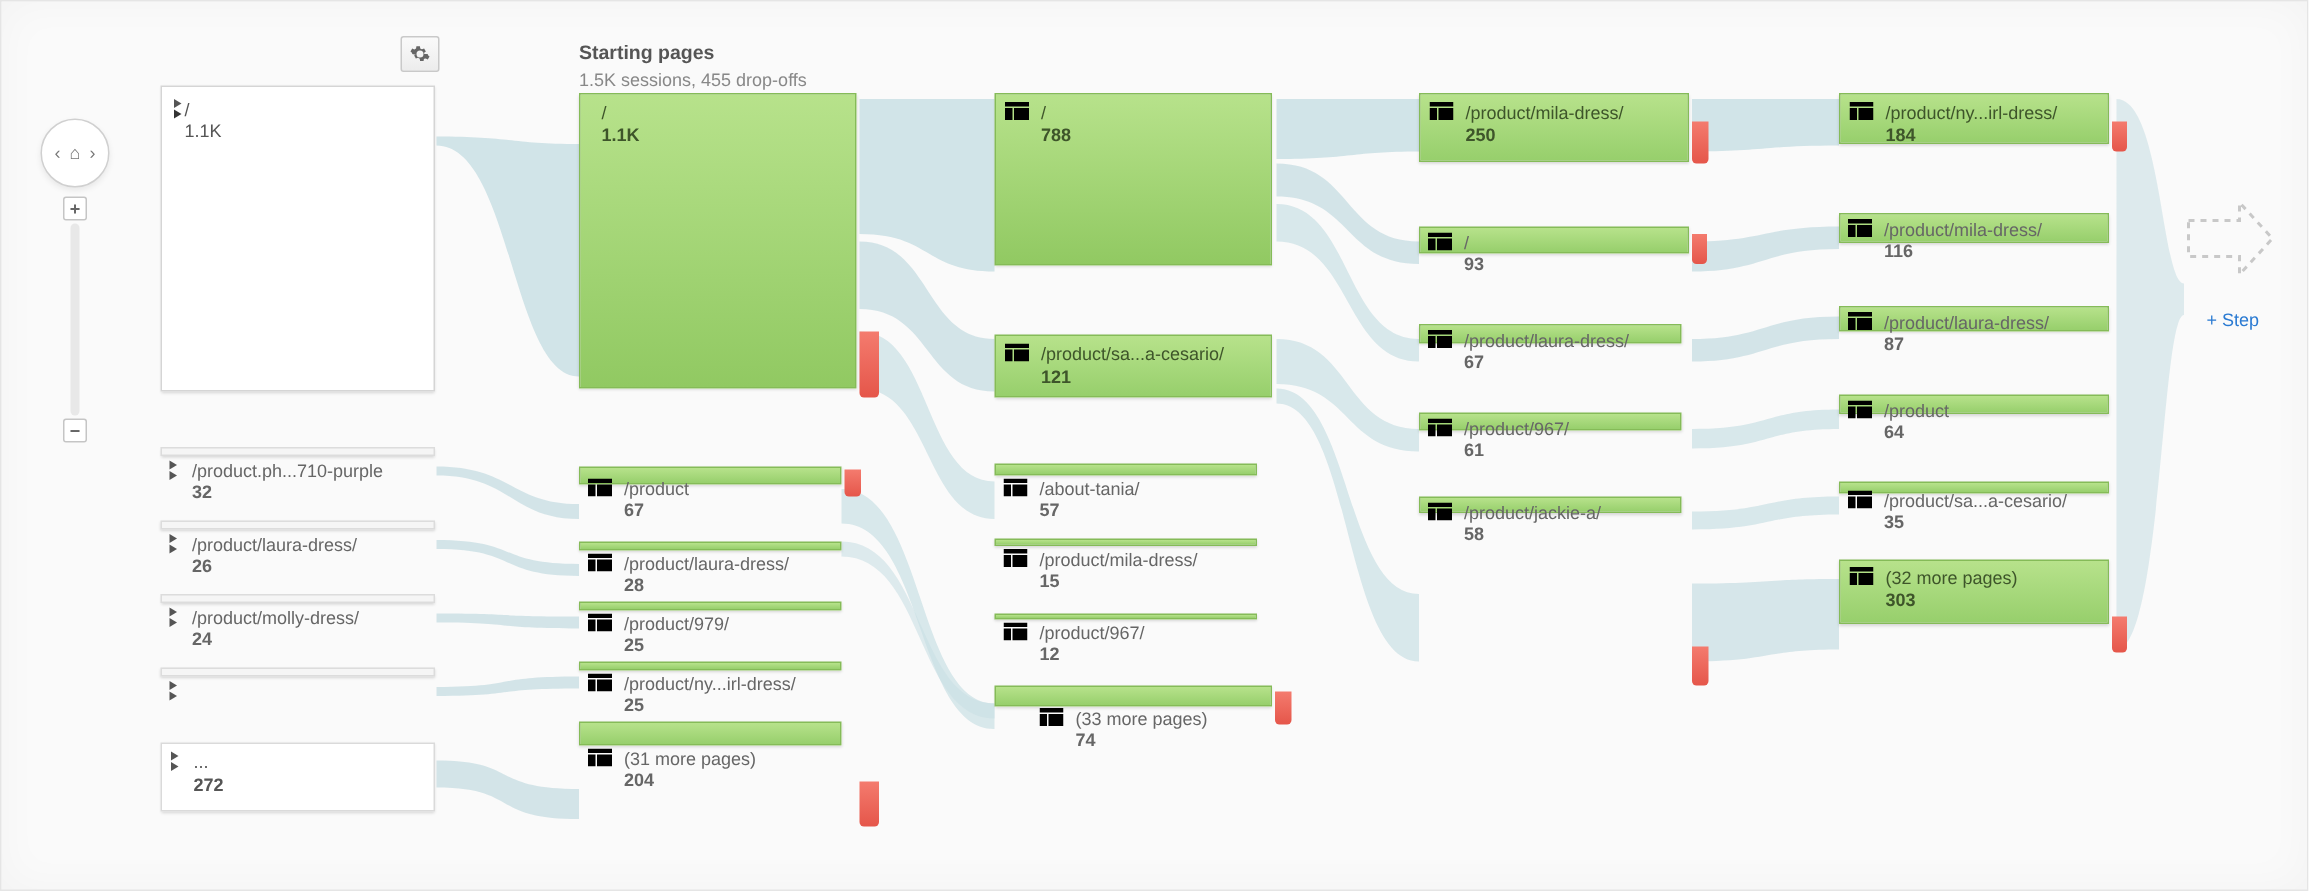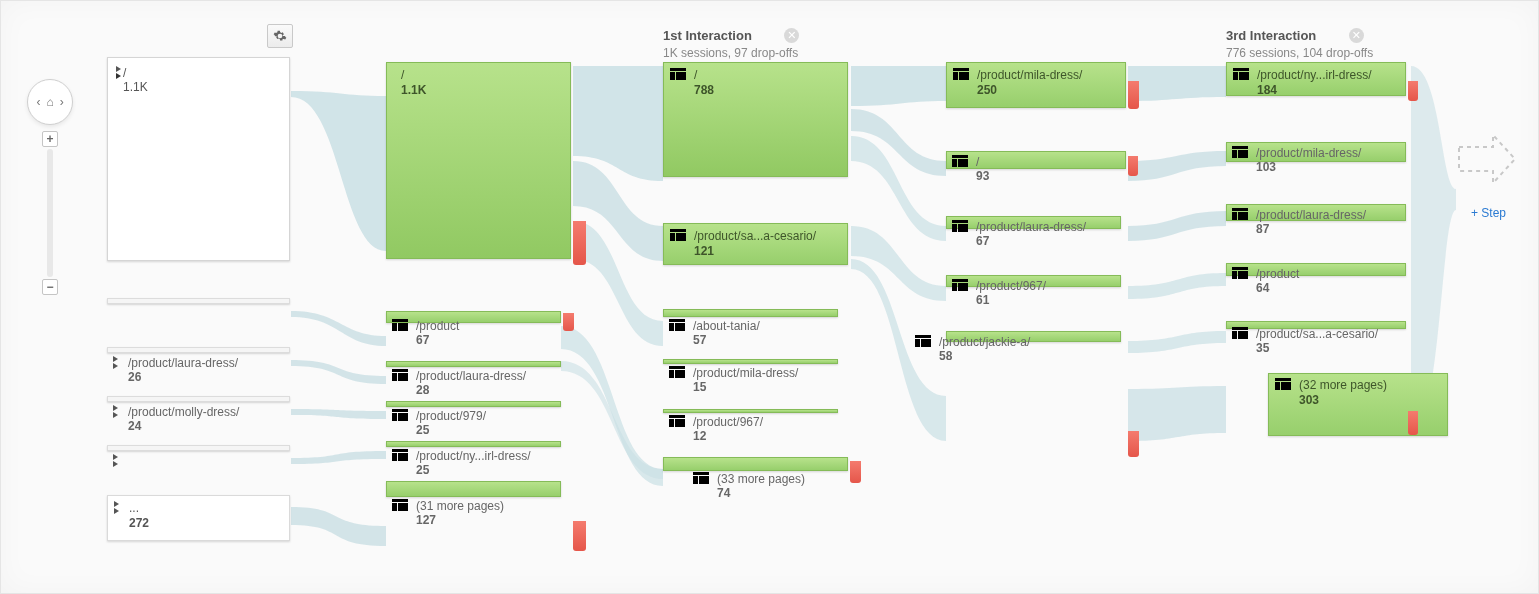--- a/index.html
+++ b/index.html
@@ -137,29 +137,23 @@
     <span>‹</span>
     <span>⌂</span>
     <span>›</span>
   </div>
   <div class="zoom-ctrl">
     <div class="zoom-btn">+</div>
     <div class="zoom-track"></div>
     <div class="zoom-btn">−</div>
   </div>
 
-  <div class="col-head" style="left:662px">
-    <div><span class="title">1st Interaction</span>
-         <span class="x-btn">✕</span></div>
-    <div class="sub">1K sessions, 97 drop-offs</div>
-  </div>
-  <div class="col-head" style="left:1225px">
-    <div><span class="title">3rd Interaction</span>
-         <span class="x-btn">✕</span></div>
-    <div class="sub">776 sessions, 104 drop-offs</div>
+  <div class="col-head" style="left:385px">
+    <div class="title">Starting pages</div>
+    <div class="sub">1.5K sessions, 455 drop-offs</div>
   </div>
 
   <div class="add-arrow">
     <svg viewBox="0 0 60 60">
         <path d="M2 18h34V6l22 24-22 24V42H2z" fill="none" stroke="#c8c8c8" stroke-width="2" stroke-dasharray="4 4"></path>
       </svg>
   </div>
   <div class="add-step">+ Step</div>
 
   <div class="node white" style="left:106px;top:56px;width:183px;height:204px">
@@ -171,20 +165,34 @@
           <span class="arr" style="border-left-color:#333"></span>
         </span>
     </span>
     <span class="txt">
         <div class="label">/</div>
       <div class="count">1.1K</div>
       </span>
   </div>
 
   <div class="node thumb" style="left:106px;top:297px;width:183px;height:6px"></div>
+  <div class="thin-label" style="left:112px;top:306px">
+    <span class="ico-entry ico">
+        <span class="row">
+          <span class="arr"></span>
+        </span>
+        <span class="row">
+          <span class="arr"></span>
+        </span>
+      </span>
+    <span>
+        <div>/product.ph...710-purple</div>
+        <div class="count">32</div>
+      </span>
+  </div>
 
   <div class="node thumb" style="left:106px;top:346px;width:183px;height:6px"></div>
   <div class="thin-label" style="left:112px;top:355px">
     <span class="ico-entry ico">
         <span class="row">
           <span class="arr"></span>
         </span>
         <span class="row">
           <span class="arr"></span>
         </span>
@@ -311,21 +319,21 @@
   <div class="node green" style="left:385px;top:480px;width:175px;height:16px"></div>
   <div class="drop" style="left:572px;top:520px;height:30px"></div>
   <div class="thin-label" style="left:391px;top:498px">
     <span><svg width="16" height="12" viewBox="0 0 16 12">
           <rect x="0" y="0" width="16" height="3"></rect>
           <rect x="0" y="4" width="5" height="8"></rect>
           <rect x="6" y="4" width="10" height="8"></rect>
         </svg></span>
     <span style="margin-left:8px">
         <div>(31 more pages)</div>
-        <div class="count">127</div>
+        <div class="count">204</div>
       </span>
   </div>
 
   <div class="node green big" style="left:662px;top:61px;width:185px;height:115px">
     <div class="node-inner">
         <span><svg viewBox="0 0 16 12" width="16" height="12">
             <rect x="0" y="0" width="16" height="3"></rect>
             <rect x="0" y="4" width="5" height="8"></rect>
             <rect x="6" y="4" width="10" height="8"></rect>
           </svg></span>
@@ -452,21 +460,21 @@
           <rect x="0" y="4" width="5" height="8"></rect>
           <rect x="6" y="4" width="10" height="8"></rect>
         </svg></span>
     <span style="margin-left:8px">
         <div>/product/967/</div>
         <div class="count">61</div>
       </span>
     </div>
 
   <div class="node green" style="left:945px;top:330px;width:175px;height:11px"></div>
-  <div class="thin-label" style="left:914px;top:334px">
+  <div class="thin-label" style="left:951px;top:334px">
       <span><svg width="16" height="12" viewBox="0 0 16 12">
           <rect x="0" y="0" width="16" height="3"></rect>
           <rect x="0" y="4" width="5" height="8"></rect>
           <rect x="6" y="4" width="10" height="8"></rect>
         </svg></span>
     <span style="margin-left:8px">
         <div>/product/jackie-a/</div>
         <div class="count">58</div>
       </span>
     </div>
@@ -490,21 +498,21 @@
 
   <div class="node green" style="left:1225px;top:141px;width:180px;height:20px"></div>
   <div class="thin-label" style="left:1231px;top:145px">
       <span><svg width="16" height="12" viewBox="0 0 16 12">
           <rect x="0" y="0" width="16" height="3"></rect>
           <rect x="0" y="4" width="5" height="8"></rect>
           <rect x="6" y="4" width="10" height="8"></rect>
         </svg></span>
     <span style="margin-left:8px">
         <div>/product/mila-dress/</div>
-        <div class="count">103</div>
+        <div class="count">116</div>
       </span>
     </div>
 
   <div class="node green" style="left:1225px;top:203px;width:180px;height:17px"></div>
   <div class="thin-label" style="left:1231px;top:207px">
       <span><svg width="16" height="12" viewBox="0 0 16 12">
           <rect x="0" y="0" width="16" height="3"></rect>
           <rect x="0" y="4" width="5" height="8"></rect>
           <rect x="6" y="4" width="10" height="8"></rect>
         </svg></span>
@@ -533,21 +541,21 @@
           <rect x="0" y="0" width="16" height="3"></rect>
           <rect x="0" y="4" width="5" height="8"></rect>
           <rect x="6" y="4" width="10" height="8"></rect>
         </svg></span>
     <span style="margin-left:8px">
         <div>/product/sa...a-cesario/</div>
         <div class="count">35</div>
       </span>
     </div>
 
-  <div class="node green" style="left:1267px;top:372px;width:180px;height:63px">
+  <div class="node green" style="left:1225px;top:372px;width:180px;height:43px">
     <div class="node-inner" style="top:4px">
         <span><svg viewBox="0 0 16 12" width="16" height="12">
             <rect x="0" y="0" width="16" height="3"></rect>
             <rect x="0" y="4" width="5" height="8"></rect>
             <rect x="6" y="4" width="10" height="8"></rect>
           </svg></span>
       <span class="txt">
           <div class="label">(32 more pages)</div>
           <div class="count">303</div>
         </span>

